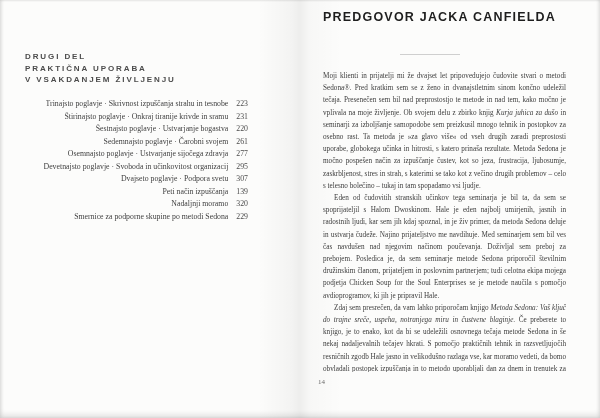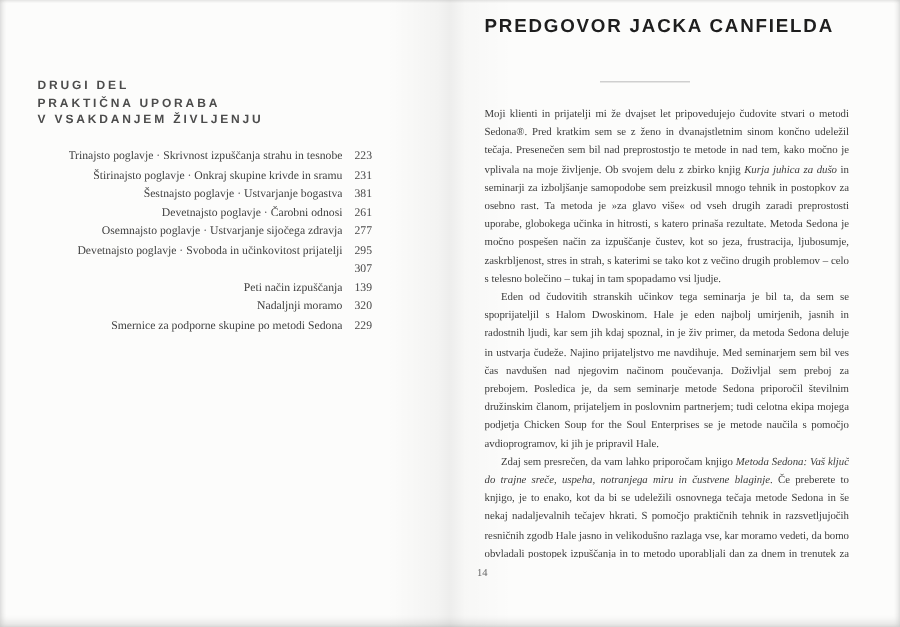--- a/index.html
+++ b/index.html
@@ -79,40 +79,41 @@
       <div>DRUGI DEL</div>
       <div>PRAKTIČNA UPORABA</div>
       <div>V VSAKDANJEM ŽIVLJENJU</div>
     </div>
     <div class="toc">
         <div class="toc-row">
           <span class="toc-label">Trinajsto poglavje · Skrivnost izpuščanja strahu in tesnobe</span>
           <span class="toc-page">223</span>
         </div>
         <div class="toc-row">
-          <span class="toc-label">Štirinajsto poglavje · Onkraj skupine krivde in sramu</span>
+          <span class="toc-label">Štirinajsto poglavje · Onkraj tiranije krivde in sramu</span>
           <span class="toc-page">231</span>
         </div>
         <div class="toc-row">
           <span class="toc-label">Šestnajsto poglavje · Ustvarjanje bogastva</span>
-          <span class="toc-page">381</span>
+          <span class="toc-page">220</span>
         </div>
         <div class="toc-row">
-          <span class="toc-label">Devetnajsto poglavje · Čarobni odnosi</span>
+          <span class="toc-label">Sedemnajsto poglavje · Čarobni svojem</span>
           <span class="toc-page">261</span>
         </div>
         <div class="toc-row">
           <span class="toc-label">Osemnajsto poglavje · Ustvarjanje sijočega zdravja</span>
           <span class="toc-page">277</span>
         </div>
         <div class="toc-row">
-          <span class="toc-label">Devetnajsto poglavje · Svoboda in učinkovitost prijatelji</span>
+          <span class="toc-label">Devetnajsto poglavje · Svoboda in učinkovitost organizacij</span>
           <span class="toc-page">295</span>
         </div>
         <div class="toc-row">
+          <span class="toc-label">Dvajseto poglavje · Podpora svetu</span>
           <span class="toc-page">307</span>
         </div>
         <div class="toc-row">
           <span class="toc-label">Peti način izpuščanja</span>
           <span class="toc-page">139</span>
         </div>
         <div class="toc-row">
           <span class="toc-label">Nadaljnji moramo</span>
           <span class="toc-page">320</span>
         </div>

